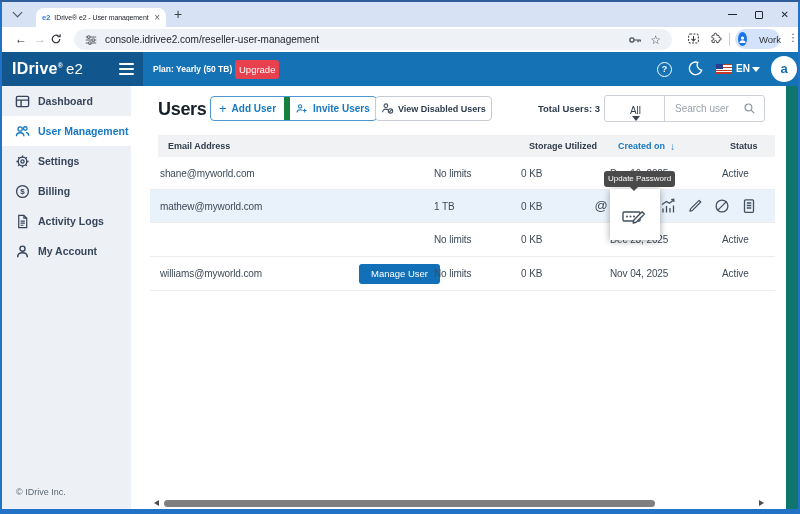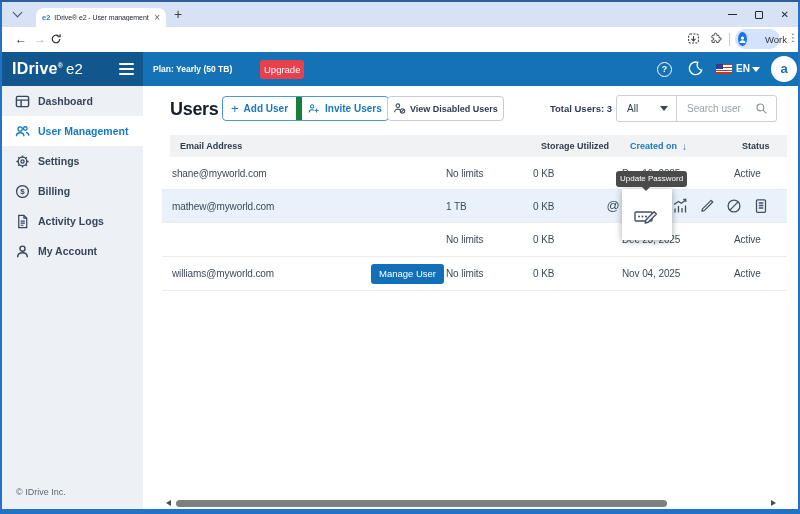--- a/index.html
+++ b/index.html
@@ -23,76 +23,76 @@
 
   .toolbar { position:absolute; left:2px; top:27px; width:796px; height:25px; background:#fff; }
   .nav-back { position:absolute; left:13px; top:5px; font-size:12px; color:#2a2e33; }
   .nav-fwd { position:absolute; left:32px; top:5px; font-size:12px; color:#b3b9c0; }
   .nav-reload { position:absolute; left:48px; top:6px; }
   .urlbar { position:absolute; left:72px; top:2px; width:598px; height:21px; background:#eef1f6; border-radius:11px; display:flex; align-items:center; padding:0 11px; gap:8px; }
   .url-text { font-size:10px; color:#23272e; flex:1; }
   .star { font-size:12px; color:#434b54; }
   .ext-icon { position:absolute; top:5px; }
   .sep { position:absolute; left:727px; top:6px; width:1px; height:13px; background:#c8cdd4; }
-  .profile-chip { position:absolute; left:733px; top:2px; height:20px; width:45px; background:#d4e3fb; border-radius:10px; display:flex; align-items:center; padding:0 6px 0 3px; gap:18px; }
+  .profile-chip { position:absolute; left:733px; top:2px; height:20px; width:45px; background:#d4e3fb; border-radius:10px; display:flex; align-items:center; padding:0 6px 0 3px; gap:12px; }
   .profile-avatar { width:14px; height:14px; border-radius:50%; background:#1a73e8; display:flex; align-items:center; justify-content:center; }
   .profile-label { font-size:9.5px; color:#30343a; }
   .menu-dots { position:absolute; left:786px; top:5px; font-size:10px; color:#3c4043; }
 
   
   .appheader { position:absolute; left:2px; top:52px; width:796px; height:34px; background:#1472b5; }
   .logo-panel { position:absolute; left:0; top:0; width:141px; height:34px; background:#11568d; display:flex; align-items:center; padding-left:10px; }
   .logo { color:#fff; font-size:16px; font-weight:bold; letter-spacing:.2px; }
   .logo sup { font-size:7px; }
   .logo .e2 { font-weight:normal; font-size:15px; margin-left:3px; }
   .hamburger { position:absolute; left:117px; top:11px; width:15px; }
   .hamburger div { height:2px; background:#fff; margin-bottom:3px; border-radius:1px; }
   .plan-label { position:absolute; left:151px; top:0; height:34px; line-height:34px; color:#fff; font-size:8.5px; font-weight:bold; }
-  .upgrade-btn { position:absolute; left:233px; top:8px; height:19px; padding:0 4px; min-width:41px; background:#e8414d; color:#fff; font-size:9.5px; border:none; border-radius:3px; line-height:19px;margin-left:25px; }
+  .upgrade-btn { position:absolute; left:233px; top:8px; height:19px; padding:0 4px; min-width:41px; background:#e8414d; color:#fff; font-size:9.5px; border:none; border-radius:3px; line-height:19px; }
   .help-icon { position:absolute; left:655px; top:10px; width:15px; height:15px; border:1.4px solid #fff; border-radius:50%; color:#fff; font-size:9px; font-weight:bold; text-align:center; line-height:12px; }
   .moon-icon { position:absolute; left:686px; top:9px; }
   .flag { position:absolute; left:714px; top:12px; width:16px; height:10px; background:repeating-linear-gradient(#c0392b 0 1.4px,#fff 1.4px 2.8px); }
   .flag::after { content:""; position:absolute; left:0; top:0; width:7px; height:5px; background:#2a3f8f; }
   .lang-label { position:absolute; left:734px; top:0; height:34px; line-height:34px; color:#fff; font-size:10px; font-weight:bold; }
   .lang-caret { position:absolute; left:750px; top:15px; width:0; height:0; border-left:4px solid transparent; border-right:4px solid transparent; border-top:5px solid #fff; }
   .avatar { position:absolute; left:769px; top:4px; width:26px; height:26px; background:#fff; border-radius:50%; color:#1470b8; font-size:13px; font-weight:bold; text-align:center; line-height:25px; }
 
   
   .main { position:absolute; left:2px; top:86px; width:796px; height:423px; background:#0f766e; }
   .sidebar { position:absolute; left:0; top:0; width:141px; height:423px; background:#edf1f6; }
   .side-item { position:relative; height:30px; display:flex; align-items:center; padding-left:13px; gap:8px; color:#36455a; font-size:10.5px; font-weight:bold; }
   .side-item.active { background:#fff; color:#1779c4; }
   .side-footer { position:absolute; left:14px; bottom:12px; font-size:9px; color:#5b6670; }
 
-  .content { position:absolute; left:141px; top:0; width:655px; height:423px; background:#fff; }
+  .content { position:absolute; left:129px; top:0; width:655px; height:423px; background:#fff; }
   .page-title { position:absolute; left:27px; top:13px; font-size:18px; font-weight:bold; color:#15202b; letter-spacing:-0.3px; }
   .btn-group { position:absolute; left:79px; top:10px; height:25px; border:1px solid #4d96cf; border-radius:4px; display:flex; background:#fff; }
   .btn-group .seg { display:flex; align-items:center; gap:5px; padding:0 8px; font-size:10px; color:#1779c4; font-weight:bold; }
   .btn-group .seg + .seg { border-left:6px solid #15803d; padding:0 6px; }
   .plus-glyph { font-size:13px; font-weight:normal; }
   .view-disabled { position:absolute; left:244px; top:10px; height:25px; border:1px solid #c6ccd2; border-radius:4px; display:flex; align-items:center; gap:4px; padding:0 5px; font-size:9px; color:#2e3c4b; background:#fff; font-weight:bold; }
   .total-users { position:absolute; left:359px; top:10px; width:110px; height:25px; line-height:25px; text-align:right; font-size:9.5px; color:#2e3c4b; font-weight:bold; }
   .filter-search { position:absolute; left:473px; top:9px; width:161px; height:27px; border:1px solid #ccd1d7; border-radius:3px; display:flex; }
-  .filter { width:60px; border-right:1px solid #ccd1d7; display:flex; align-items:center; padding:0 8px 0 10px; justify-content:space-between; }
+  .filter { width:60px; border-right:1px solid #ccd1d7; display:flex; align-items:center; padding:0 8px 0 10px; justify-content:flex-end;flex-direction:column; }
   .filter-value { font-size:10px; color:#2e3c4b; }
   .filter-caret { width:0; height:0; border-left:4px solid transparent; border-right:4px solid transparent; border-top:5px solid #3b4653; }
   .search { flex:1; display:flex; align-items:center; padding:0 8px 0 10px; justify-content:space-between; }
   .search-ph { font-size:10px; color:#98a1ab; }
 
   
   .table { position:absolute; left:19px; top:49px; width:625px; }
   .thead { position:relative; height:22px; background:#f1f2f4;margin-left:8px; }
   .trow { position:relative; height:33px; border-bottom:1px solid #ececee; }
   .trow.hovered { background:#e9f2fb; }
   .cell { position:absolute; top:0; height:100%; display:flex; align-items:center; font-size:10px; letter-spacing:-0.1px; color:#3d4a57; white-space:nowrap; }
   .thead .cell { font-size:9px; font-weight:bold; color:#2e3c4b; letter-spacing:0; }
   .c1 { left:10px; } .c2 { left:284px; } .c3 { left:371px; } .c4 { left:460px; } .c5 { left:572px; }
   .sorted { color:#1779c4 !important; }
   .sort-arrow { font-size:10px; margin-left:5px; font-weight:bold; }
-  .manage-btn { position:absolute; left:209px; top:7px; height:20px; width:73px; background:#1270b8; color:#fff; font-size:9.5px; border:none; border-radius:3px; line-height:20px; text-align:center; }
+  .manage-btn { position:absolute; left:209px; top:7px; height:20px; width:81px; background:#1270b8; color:#fff; font-size:9.5px; border:none; border-radius:3px; line-height:20px; text-align:center; }
 
   .action-icon { position:absolute; width:16px; height:16px; color:#42505f; }
   .at-icon { font-size:13px; line-height:16px; text-align:center; }
 
   .hover-panel { position:absolute; left:460px; top:54px; width:50px; height:51px; background:#fff; box-shadow:0 1px 7px rgba(0,0,0,.35); display:flex; align-items:center; justify-content:center; z-index:3; }
   .tooltip { position:absolute; left:454px; top:36px; height:16px; padding:0 4px; background:#4a4a4a; border-radius:3px; color:#fff; font-size:8px; line-height:16px; white-space:nowrap; z-index:4; }
   .tooltip::after { content:""; position:absolute; left:26px; top:16px; border-left:4px solid transparent; border-right:4px solid transparent; border-top:4px solid #4a4a4a; }
 
   
   .hscroll { position:absolute; left:0; bottom:1px; width:655px; height:9px; }
@@ -125,20 +125,38 @@
 </div>
 
 <div class="toolbar">
   <div class="nav-back">←</div>
   <div class="nav-fwd">→</div>
   <div class="nav-reload">
     <svg width="12" height="12" viewBox="0 0 16 16">
         <path d="M13 8a5 5 0 1 1-1.6-3.7" fill="none" stroke="#2a2e33" stroke-width="1.6"></path>
         <path d="M13.4 1.6v3.4H10" fill="none" stroke="#2a2e33" stroke-width="1.6"></path>
       </svg>
+  </div>
+  <div class="urlbar">
+    <svg width="12" height="12" viewBox="0 0 16 16">
+        <g stroke="#5f6368" stroke-width="1.4" fill="none">
+          <path d="M1 4h14M1 8h14M1 12h14"></path>
+          <circle cx="5" cy="4" r="1.8" fill="#fff"></circle>
+          <circle cx="11" cy="8" r="1.8" fill="#fff"></circle>
+          <circle cx="6.5" cy="12" r="1.8" fill="#fff"></circle>
+        </g>
+      </svg>
+    <span class="url-text">console.idrivee2.com/reseller-user-management</span>
+    <svg width="14" height="14" viewBox="0 0 16 16">
+        <g stroke="#434b54" stroke-width="1.4" fill="none">
+          <circle cx="4.5" cy="8" r="2.4"></circle>
+          <path d="M7 8h7.5M11.5 8v2.6M14 8v2"></path>
+        </g>
+      </svg>
+    <span class="star">☆</span>
   </div>
   <div class="ext-icon" style="left:685px;">
     <svg width="13" height="13" viewBox="0 0 16 16">
         <g stroke="#3c4043" stroke-width="1.3" fill="none">
           <rect x="2" y="2.5" width="12" height="11" rx="2" stroke-dasharray="2.4 1.6"></rect>
           <path d="M5.5 8.5L8 11l2.5-2.5M8 11V5"></path>
         </g>
       </svg>
   </div>
   <div class="ext-icon" style="left:707px;">

